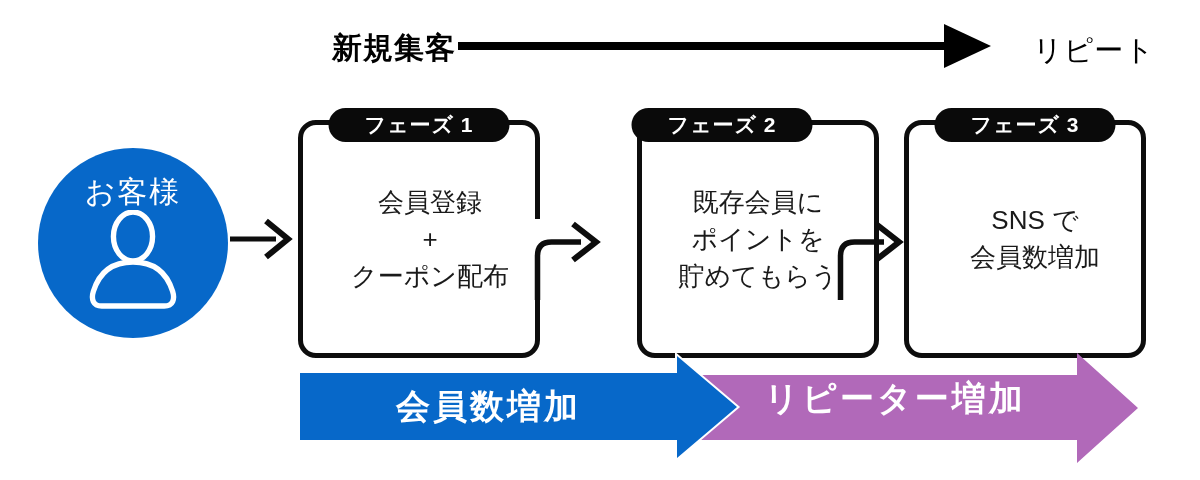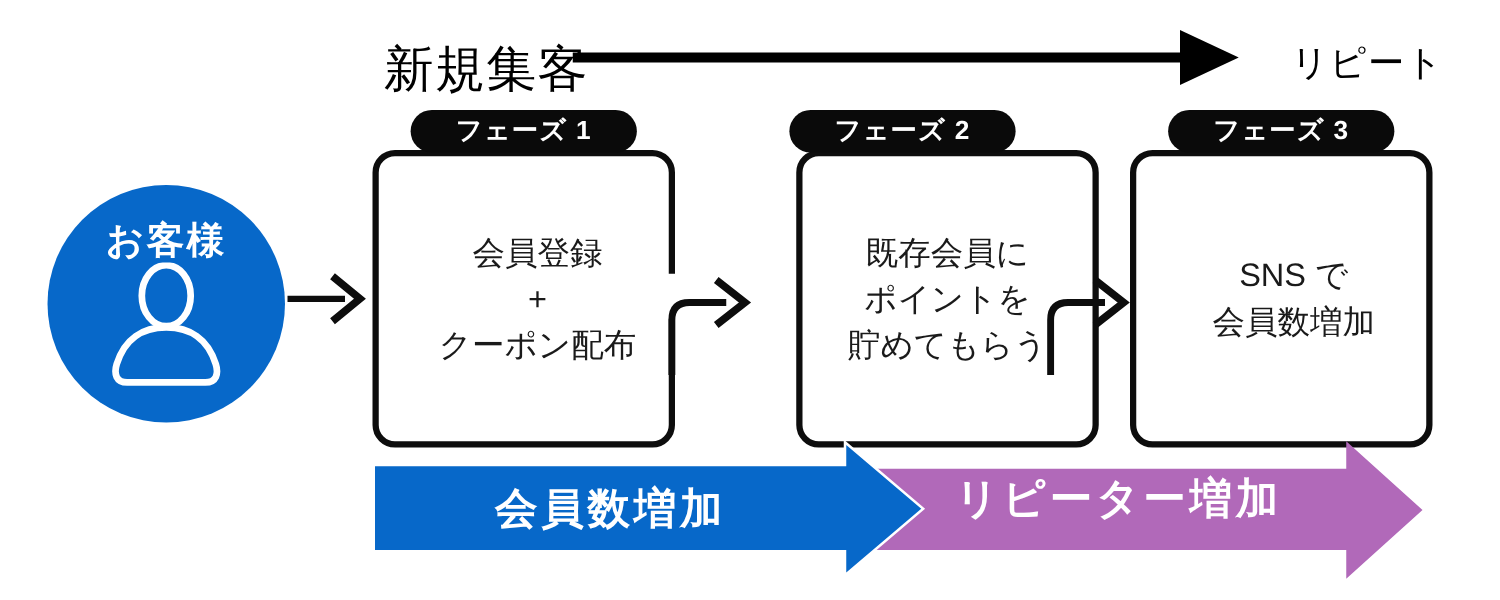--- a/index.html
+++ b/index.html
@@ -2,50 +2,50 @@
 <html><head>
 <meta charset="utf-8">
 <style>
   html,body{margin:0;padding:0;background:#ffffff;}
   .stage{
     position:relative;width:1200px;height:480px;background:#ffffff;overflow:hidden;
     font-family:"Liberation Sans","DejaVu Sans",sans-serif;
   }
   
   .h-left{
-    position:absolute;left:307px;top:28px;font-size:40px;font-weight:400;color:#000;
+    position:absolute;left:332px;top:28px;font-size:30px;font-weight:700;color:#000;
     letter-spacing:1px;white-space:nowrap;
   }
   .h-arrow{position:absolute;left:458px;top:22px;}
   .h-right{
     position:absolute;left:1033px;top:31px;font-size:29px;font-weight:500;color:#000;
     letter-spacing:1px;white-space:nowrap;
   }
   
   .customer{
     position:absolute;left:38px;top:148px;width:190px;height:190px;border-radius:50%;
     background:#0768c9;
   }
   .customer-label{
     position:absolute;left:0;right:0;top:24px;text-align:center;color:#fff;
-    font-size:30px;font-weight:700;letter-spacing:2px;
+    font-size:30px;font-weight:400;letter-spacing:2px;
   }
   .person{position:absolute;left:50%;transform:translateX(-50%);top:62px;}
   
   .arrow-straight{position:absolute;left:228px;top:214px;}
   
   .card{
     position:absolute;top:120px;width:242px;height:238px;box-sizing:border-box;
     border:5px solid #0d0d0d;border-radius:18px;background:#fff;
     display:flex;align-items:center;justify-content:center;
   }
   .card1{left:298px;padding-left:22px;} .card2{left:601px;margin-left:36px;} .card3{left:904px;padding-left:20px;}
   .card-text{text-align:center;font-size:26px;line-height:37px;color:#1a1a1a;font-weight:500;}
   .badge{
-    position:absolute;top:88px;transform:translateX(-50%);height:34px;line-height:34px;
+    position:absolute;top:108px;transform:translateX(-50%);height:34px;line-height:34px;
     padding:0 36px;background:#0a0a0a;color:#fff;border-radius:17px;
     font-size:21px;font-weight:600;letter-spacing:1px;white-space:nowrap;
   }
   .badge1{left:419px;} .badge2{left:722px;} .badge3{left:1025px;}
   
   .connector{position:absolute;top:205px;}
   .conn1{left:523px;} .conn2{left:826px;}
   
   .growth{position:absolute;left:290px;top:345px;}
   .growth-label{

